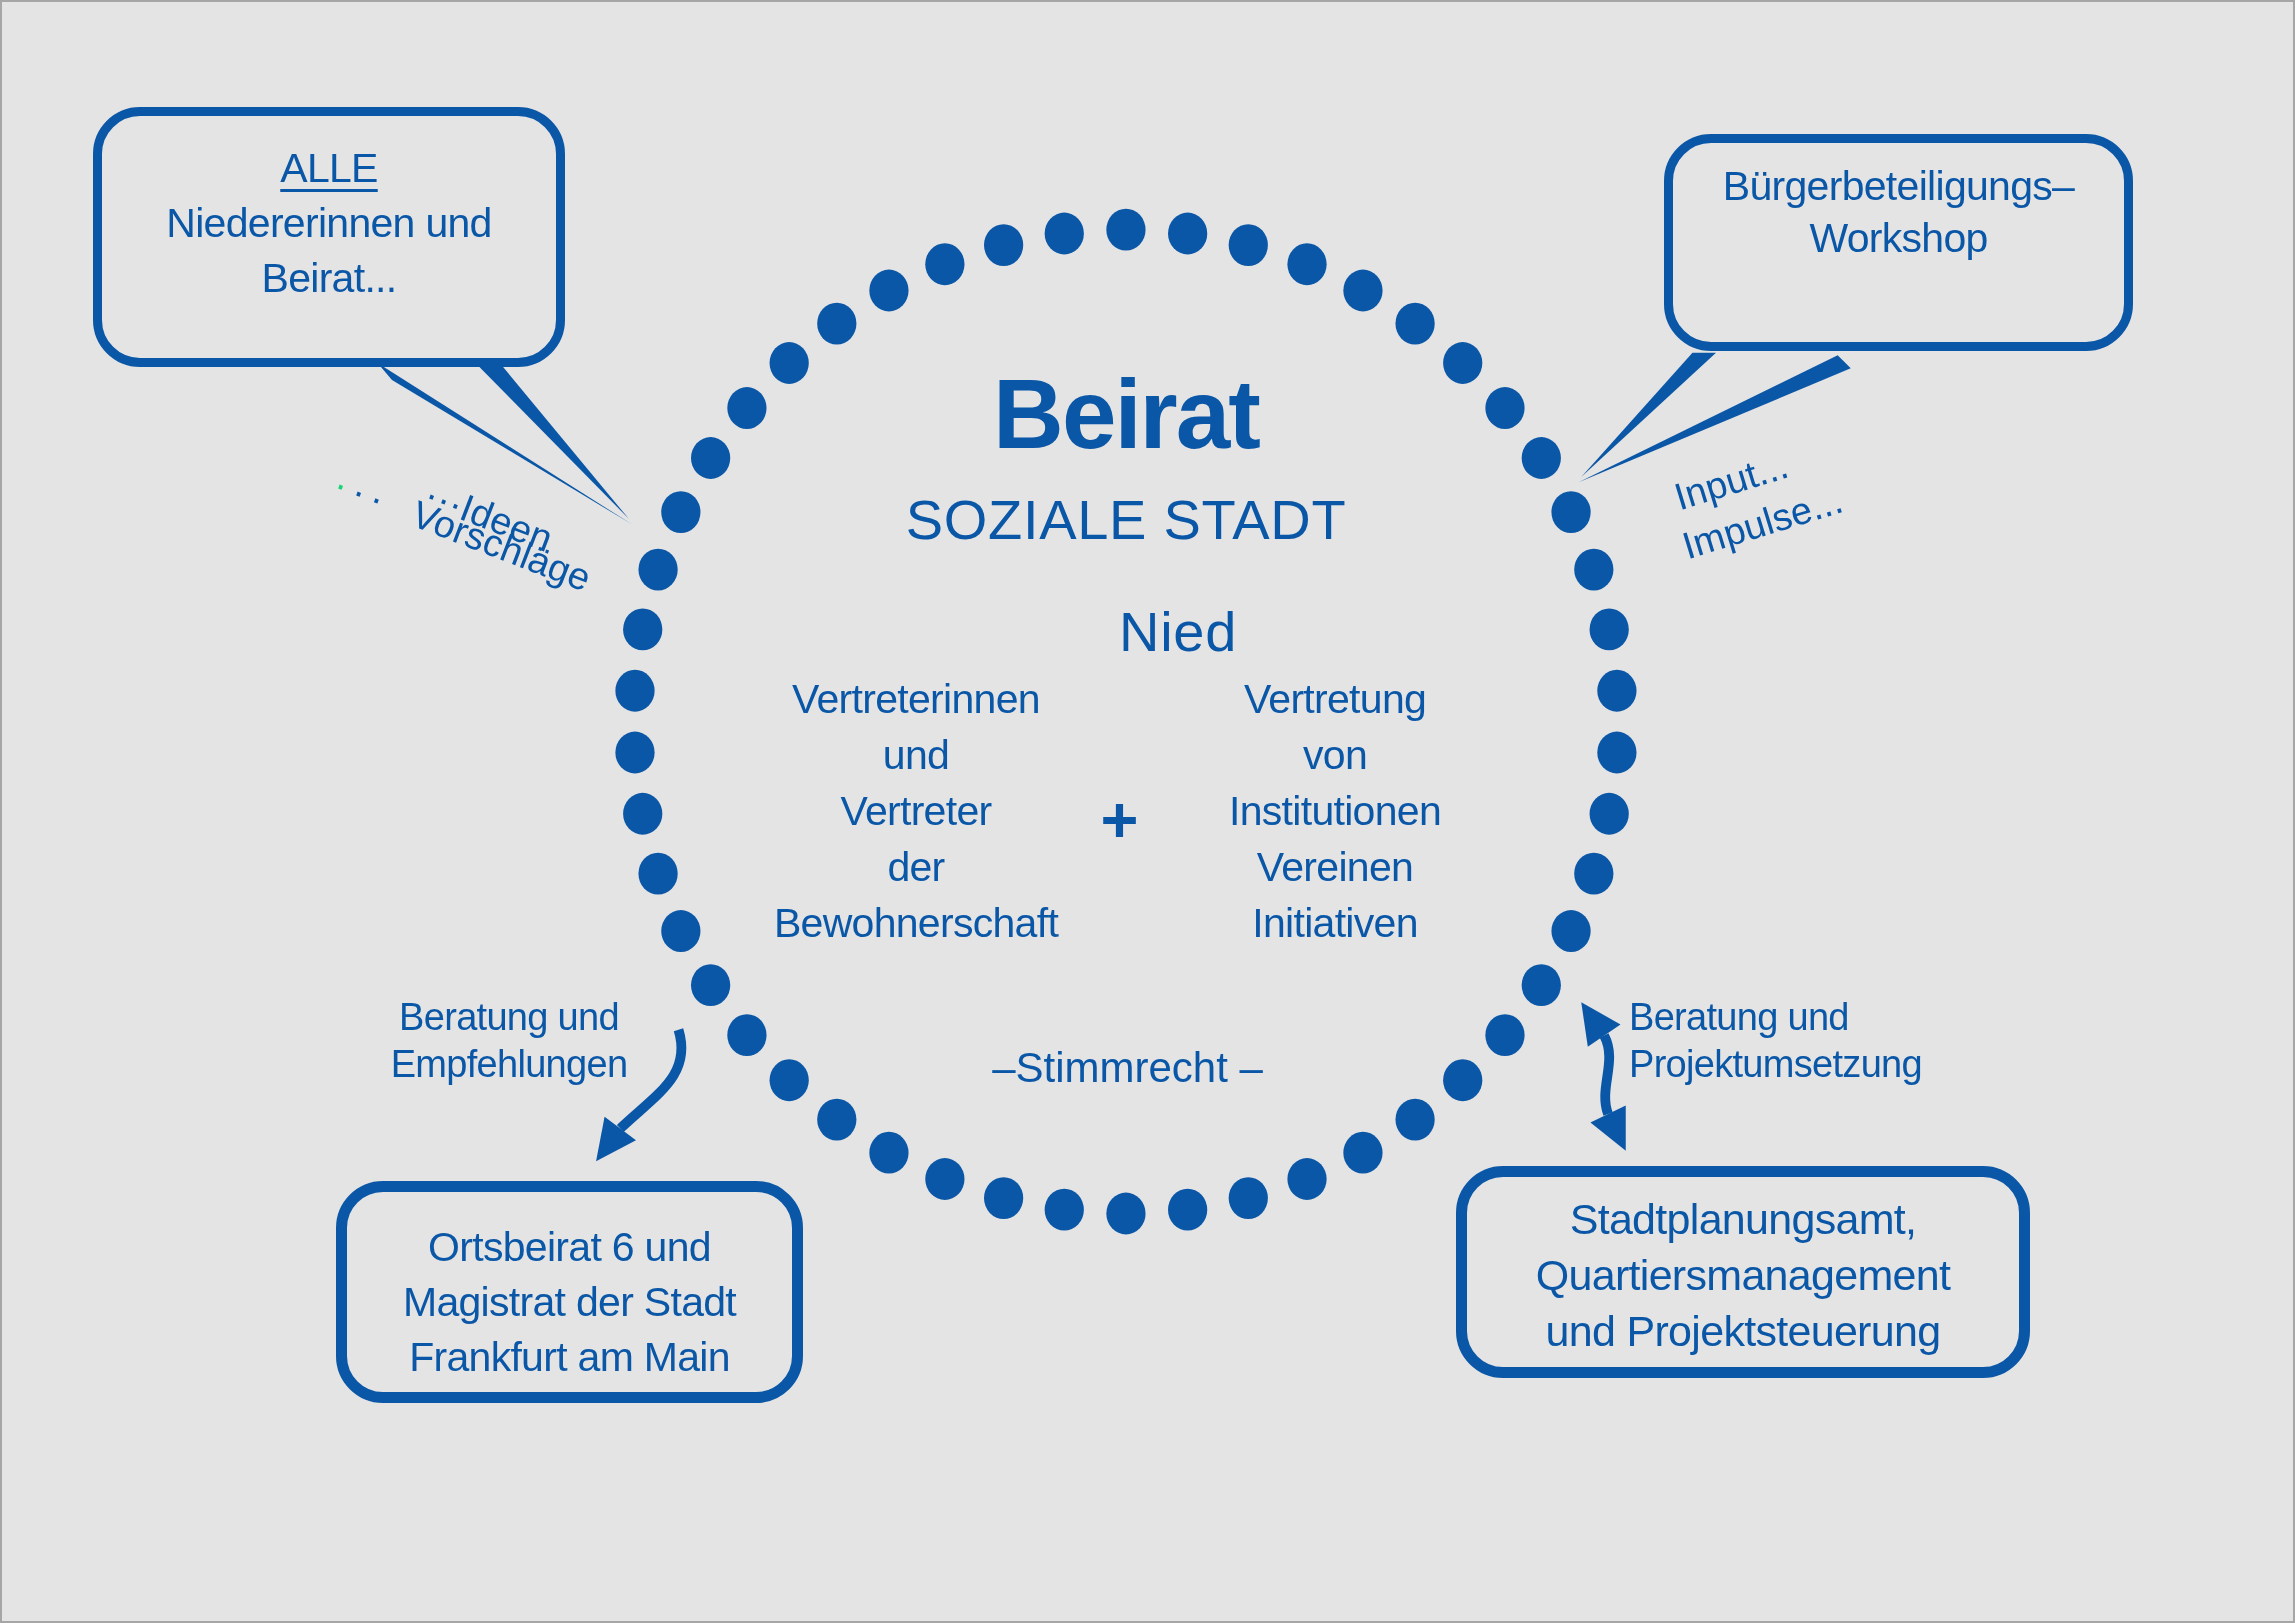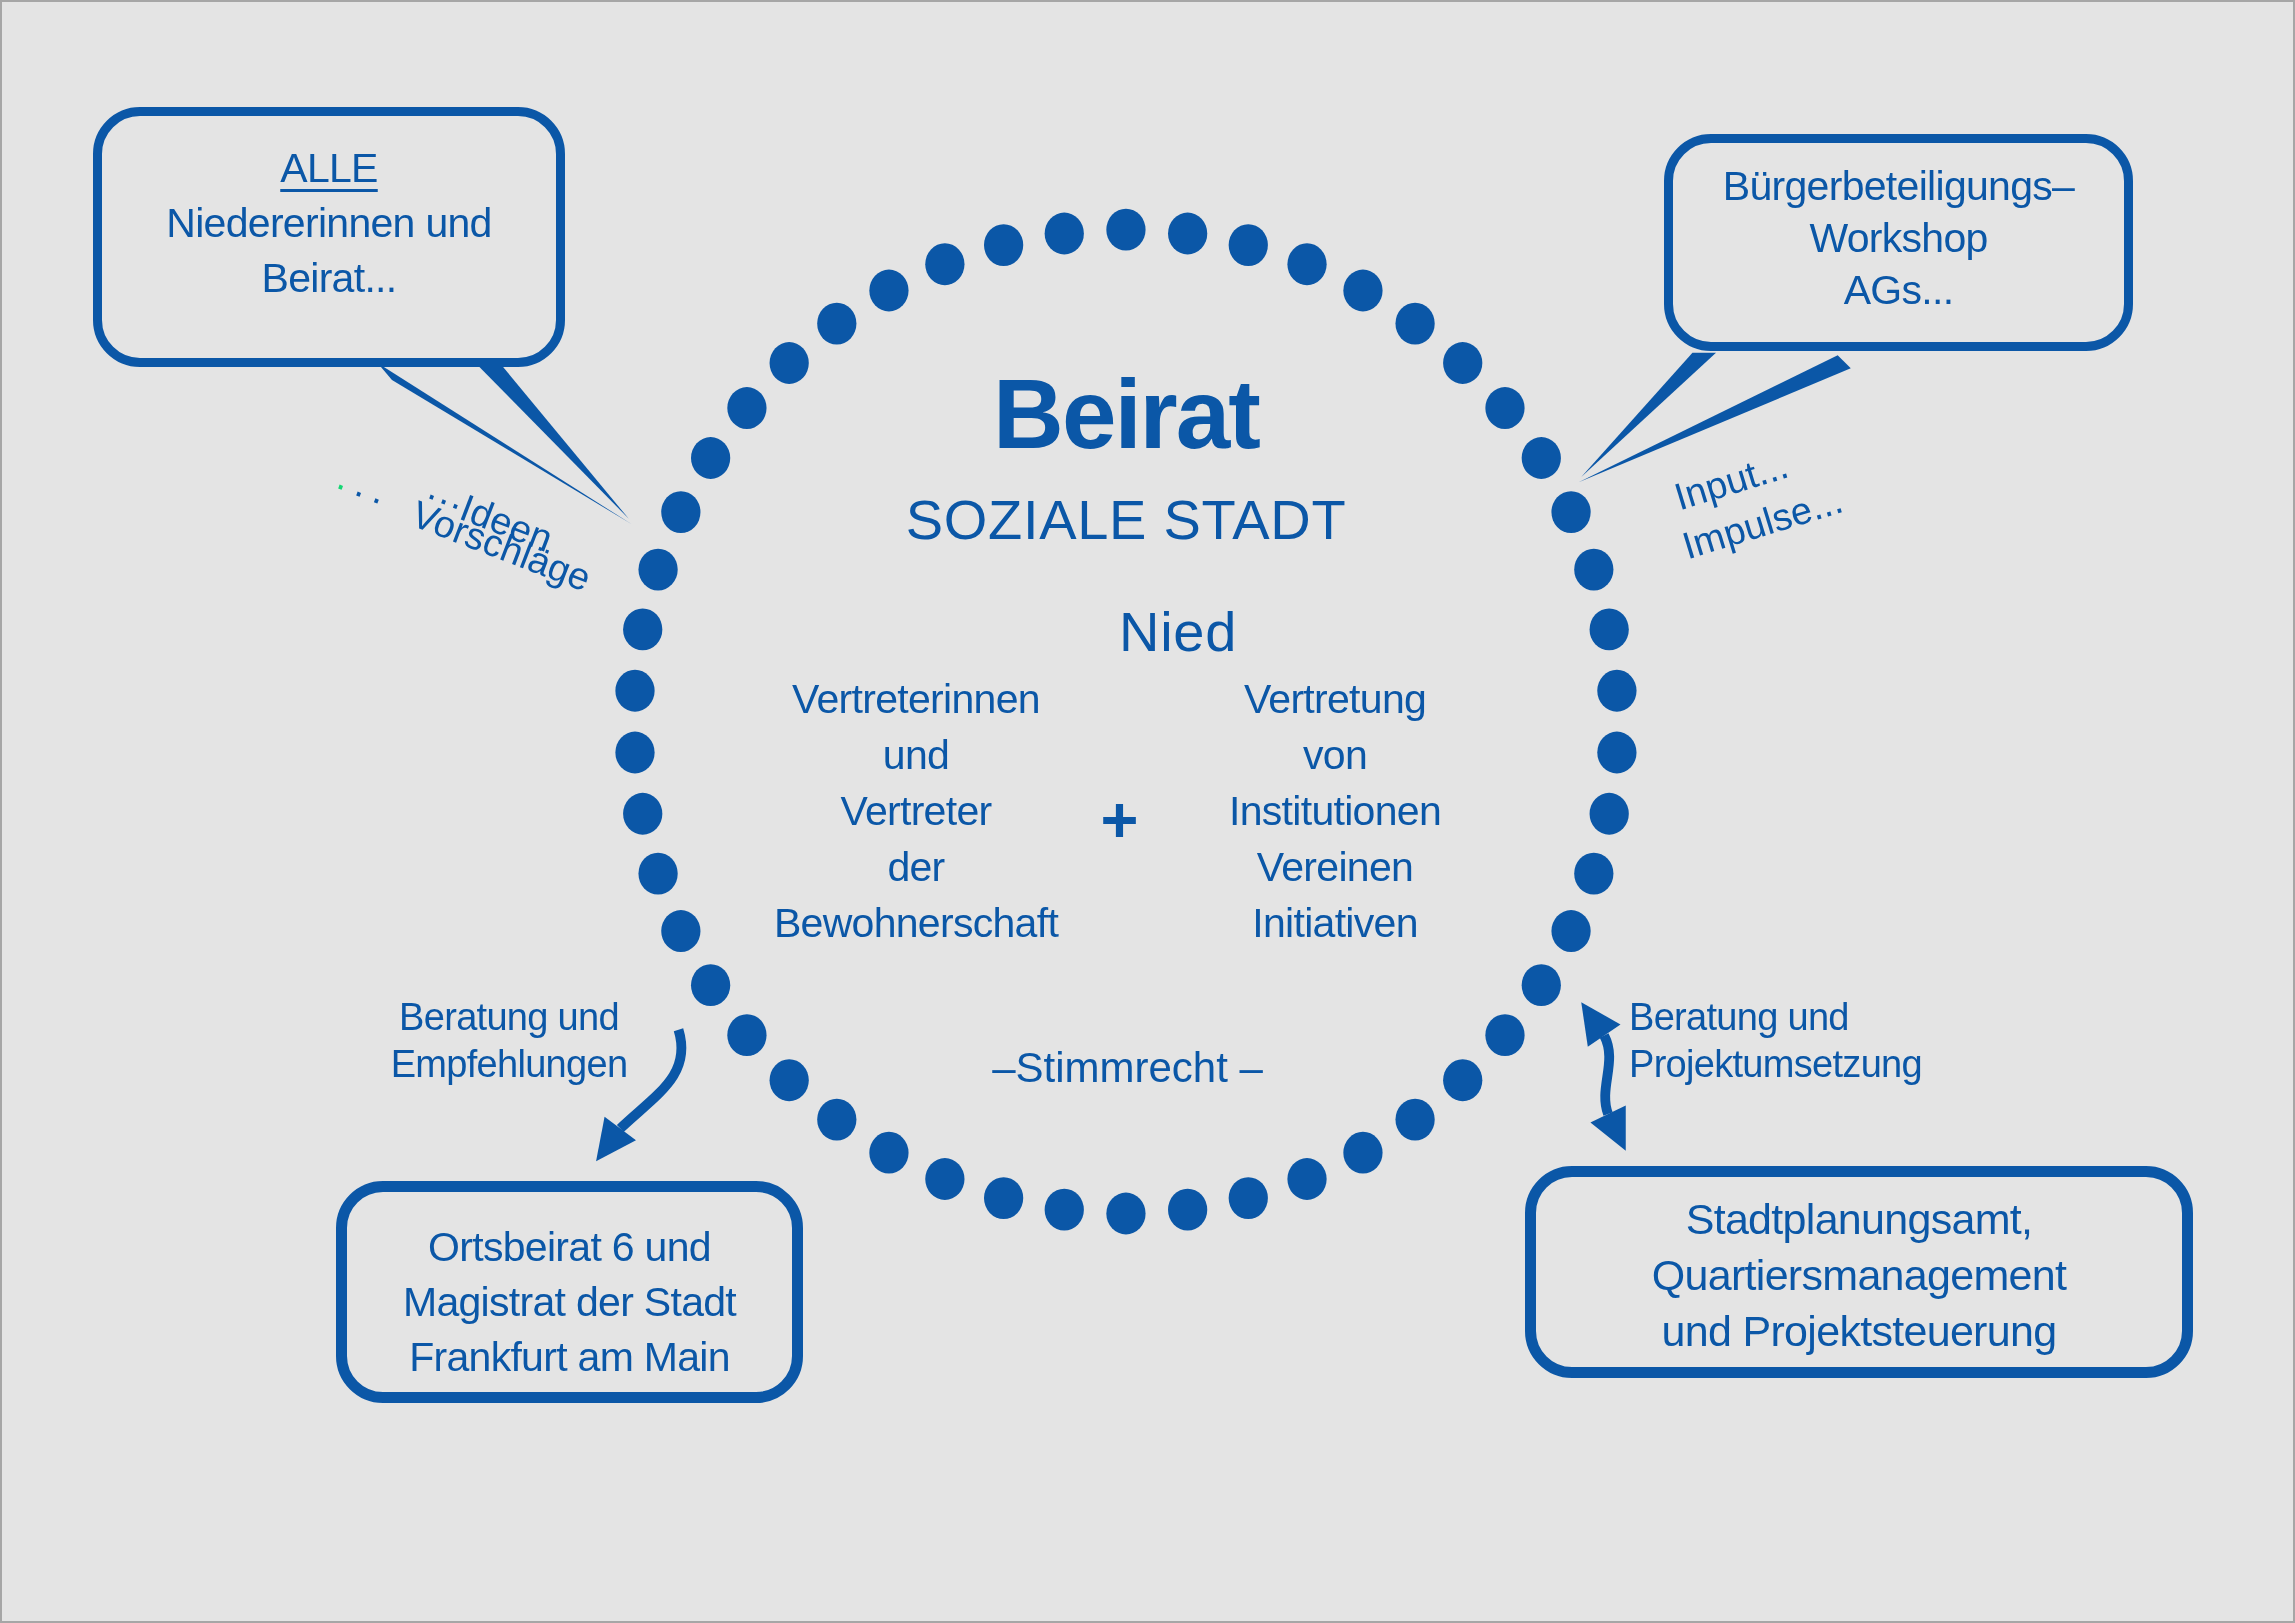--- a/index.html
+++ b/index.html
@@ -151,30 +151,29 @@
 
   <div class="bubble" style="left:91px;top:105px;width:472px;height:260px;padding-top:25px;">
     <div class="underlined">ALLE</div>
     <div>Niedererinnen und</div>
     <div>Beirat...</div>
   </div>
 
   <div class="bubble" style="left:1662px;top:132px;width:469px;height:217px;padding-top:17px;line-height:52px;">
     <div>Bürgerbeteiligungs–</div>
     <div>Workshop</div>
-    <div>AGs...</div>
   </div>
 
   <div class="bubble thick" style="left:334px;top:1179px;width:467px;height:222px;padding-top:28px;">
     <div>Ortsbeirat 6 und</div>
     <div>Magistrat der Stadt</div>
     <div>Frankfurt am Main</div>
   </div>
 
-  <div class="bubble thick" style="left:1523px;top:1164px;width:668px;height:212px;padding-top:14.4px;font-size:43px;line-height:56px;">
+  <div class="bubble thick" style="left:1454px;top:1164px;width:574px;height:212px;padding-top:14.4px;font-size:43px;line-height:56px;">
     <div>Stadtplanungsamt,</div>
     <div>Quartiersmanagement</div>
     <div>und Projektsteuerung</div>
   </div>
 
   <div class="abs rot" style="left:433px;top:469px;transform:rotate(21deg);">···Ideen</div>
   <div class="abs rot" style="left:342px;top:459px;transform:rotate(21deg);">
     <span class="green dots">·</span><span class="dots">··</span><span class="gap-left">Vorschläge</span>
   </div>
 

